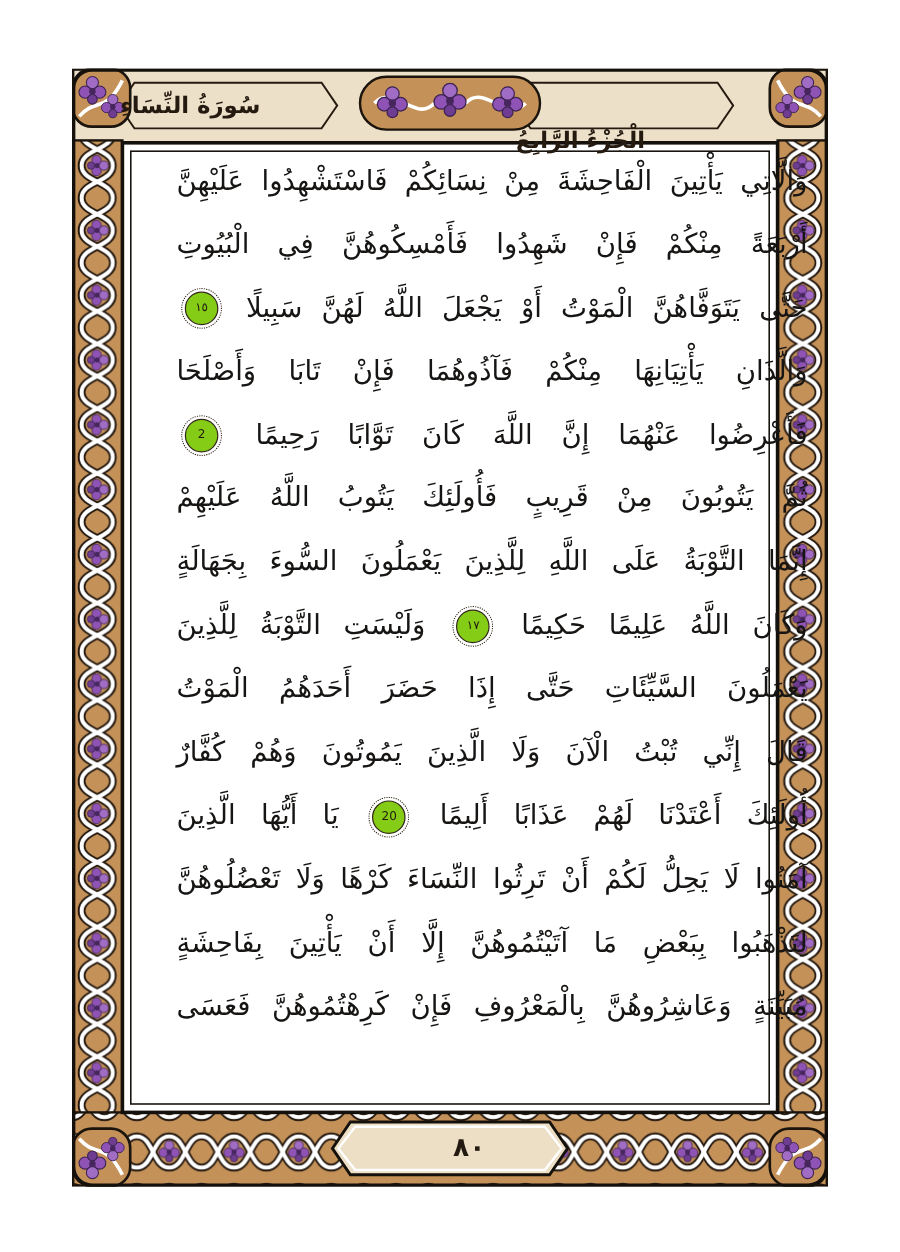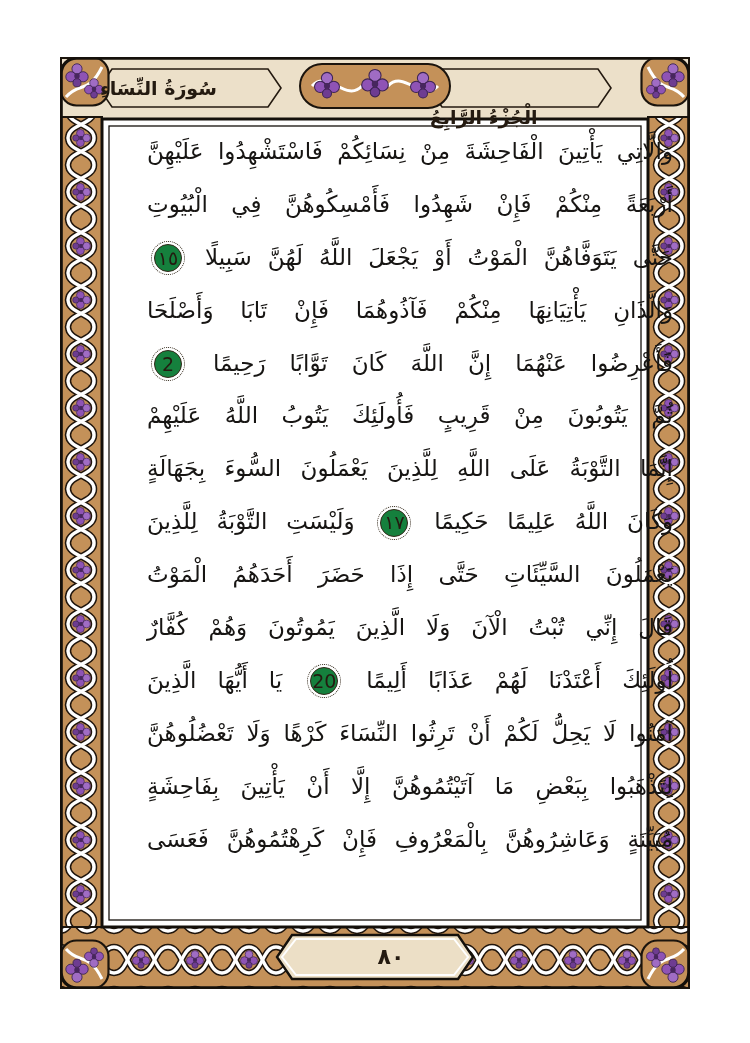--- a/index.html
+++ b/index.html
@@ -24,23 +24,23 @@
   }
   .quran-line{
     height:52.9px;line-height:52.9px;font-size:23px;direction:rtl;
     text-align:justify;text-align-last:justify;-moz-text-align-last:justify;
     white-space:nowrap;color:#171513;
   }
   .ayah-text{white-space:normal;}
   .ayah-badge{
     display:inline-flex;align-items:center;justify-content:center;
     width:28px;height:28px;border-radius:50%;
-    background:#15803d;border:1.4px solid #33281a;
+    background:#84cc16;border:1.4px solid #33281a;
     outline:1.6px dotted #33281a;outline-offset:2px;
-    font-size:19px;line-height:1;vertical-align:middle;margin:0 7px;
+    font-size:10px;line-height:1;vertical-align:middle;margin:0 7px;
     color:#241a10;box-sizing:border-box;
   }
   
   .page-number{
     position:absolute;left:294px;top:935px;width:194px;height:44px;
     line-height:44px;text-align:center;font-size:22px;font-weight:bold;
     color:#241a10;
   }
 </style>
 </head>

